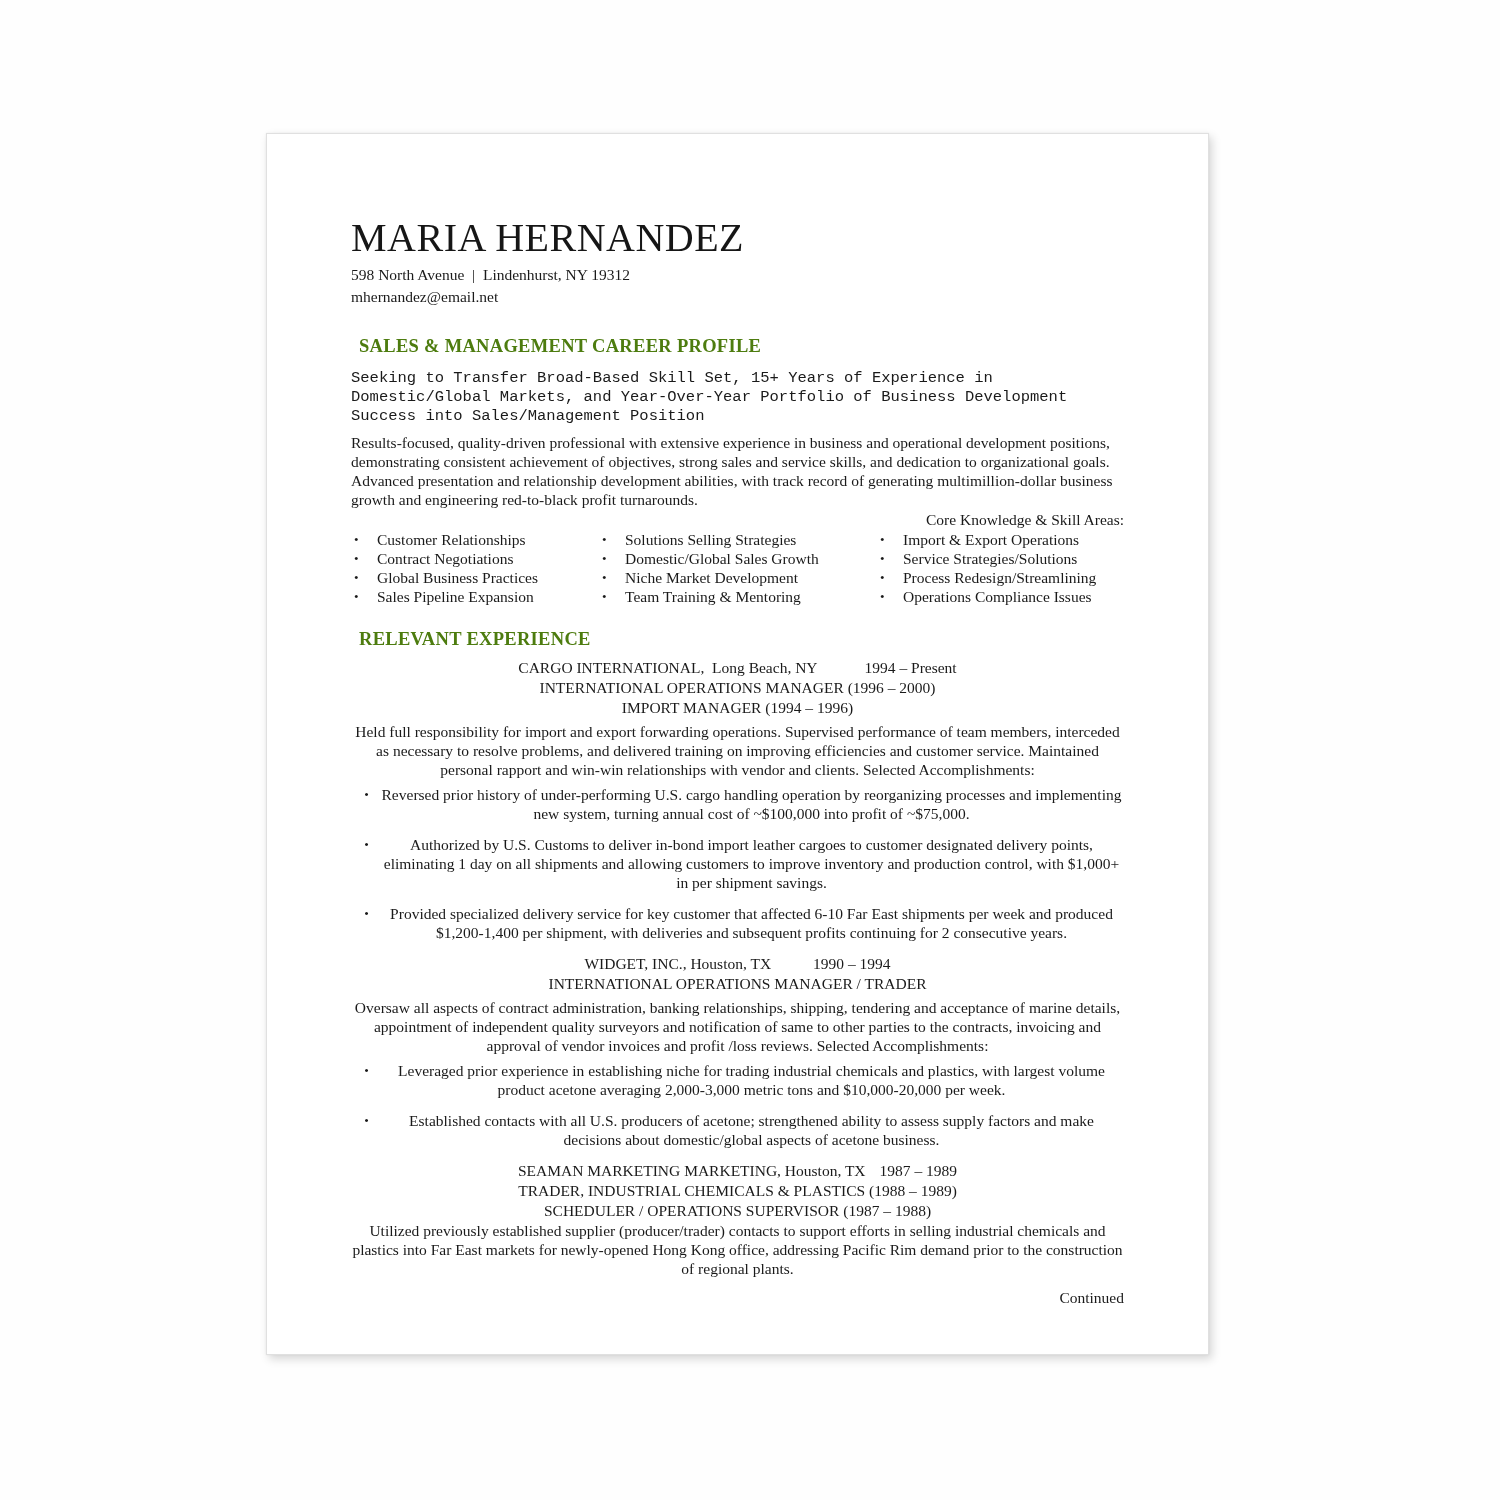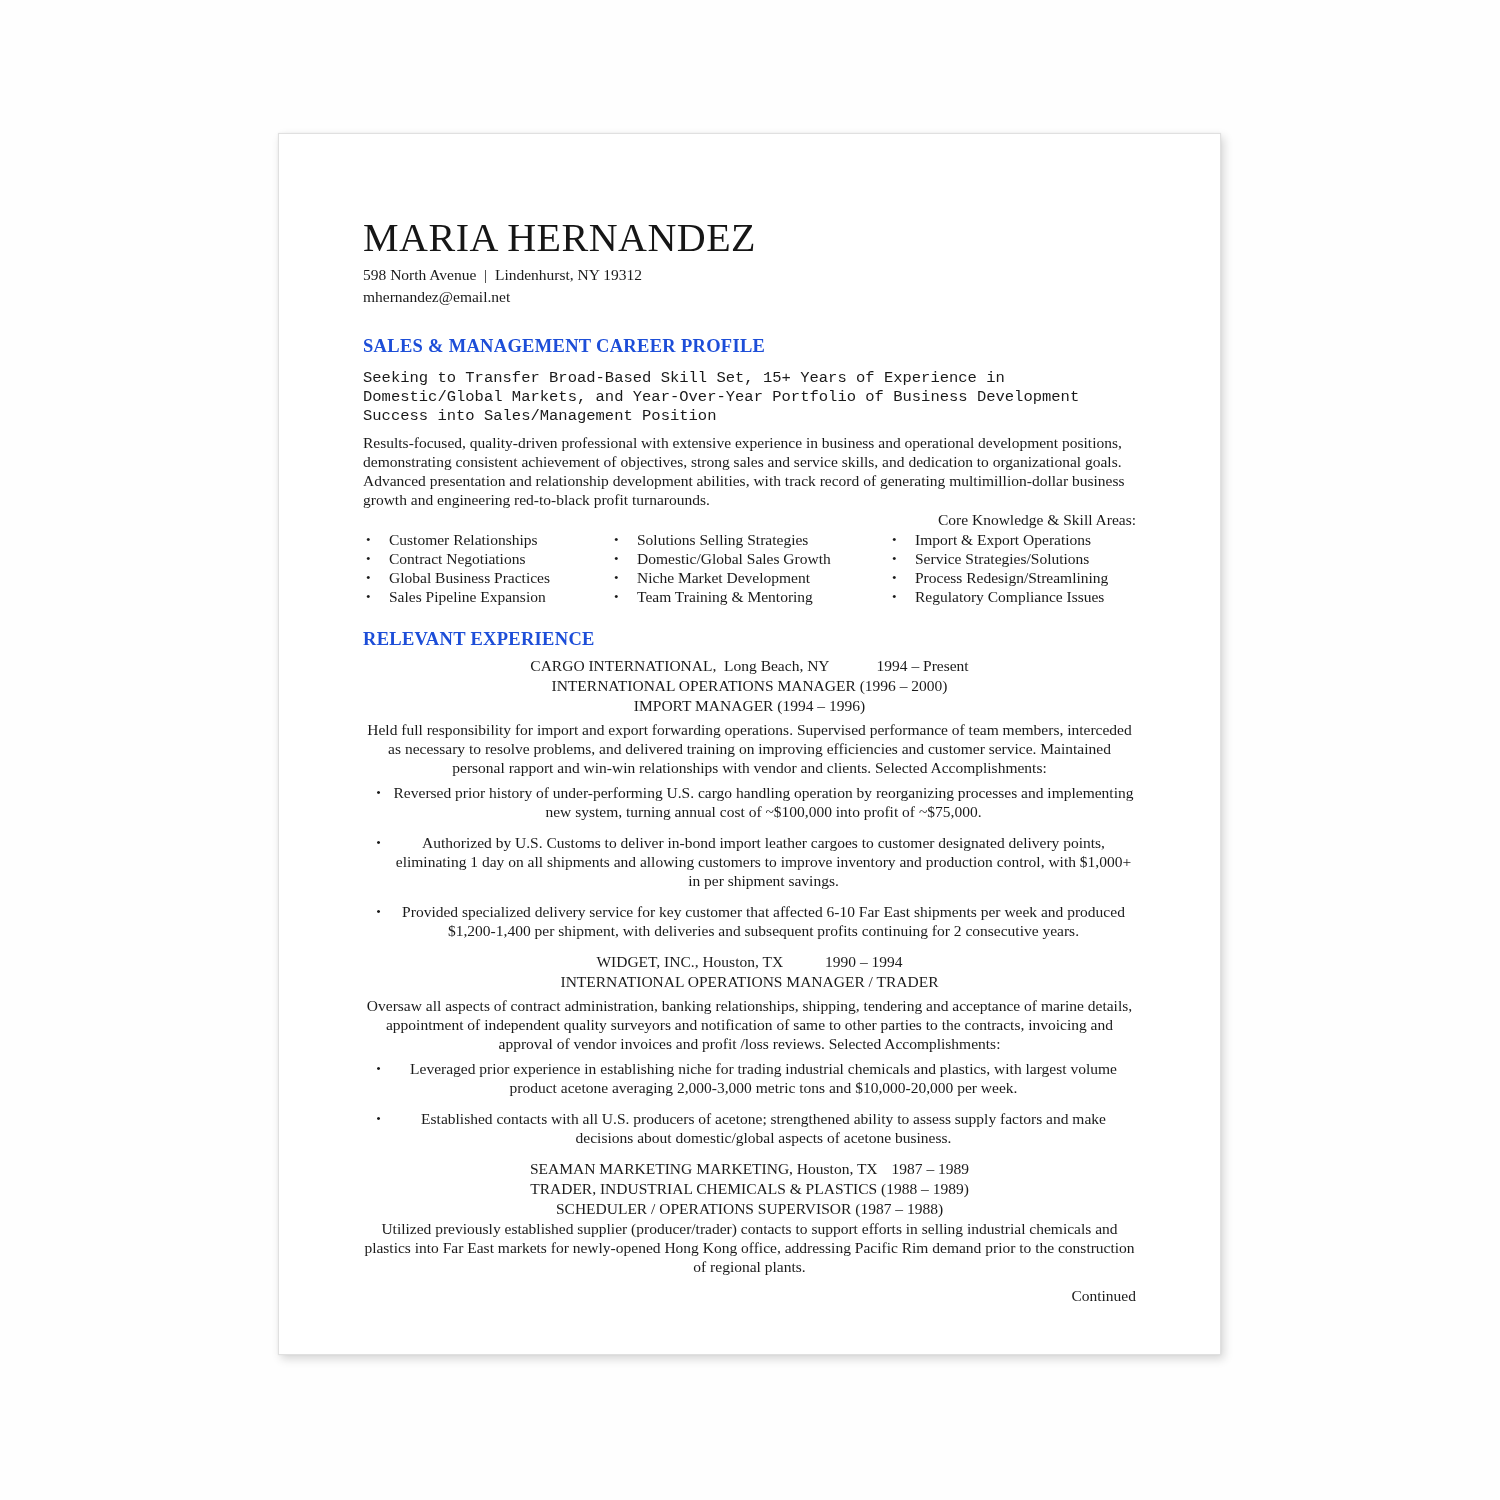--- a/index.html
+++ b/index.html
@@ -12,21 +12,21 @@
     font-family: "Liberation Serif", "DejaVu Serif", serif;
   }
   .canvas {
     position: relative;
     width: 1500px;
     height: 1500px;
     background: #fefefe;
   }
   .page {
     position: absolute;
-    left: 278px;
+    left: 266px;
     top: 133px;
     width: 943px;
     height: 1222px;
     box-sizing: border-box;
     background: #ffffff;
     border: 1px solid #e0e0e0;
     box-shadow: 3px 4px 9px rgba(0,0,0,0.16), 0 0 2px rgba(0,0,0,0.06);
     padding: 82px 84px 0 84px;
     color: #1a1a1a;
     overflow: hidden;
@@ -40,26 +40,26 @@
     letter-spacing: 0.5px;
     color: #161616;
   }
   .contact {
     font-size: 15.5px;
     line-height: 22px;
     white-space: pre-wrap;
   }
   
   h2.section {
-    margin: 0;
+    margin: 8px;
     font-size: 18.5px;
     line-height: 22px;
     font-weight: bold;
     letter-spacing: 0.3px;
-    color: #1d4ed8;
+    color: #4d7c0f;
   }
   h2.profile-heading { margin-top: 27px; }
   h2.experience-heading { margin-top: 22px; }
   
   p { margin: 0; font-size: 15.5px; line-height: 19px; }
   .p-objective { margin-top: 12px; font-family: Liberation Mono, monospace; }
   .p-summary  { margin-top: 7px; }
   .skills-label { margin-top: 1px; font-size: 15.5px; line-height: 19px; text-align: right; }
   .skills { display: flex; margin-top: 1px; }
   .skills-col { box-sizing: border-box; }
@@ -154,21 +154,21 @@
             <div class="skill-item">
               <span class="dot">•</span>
               <span class="txt">Service Strategies/Solutions</span>
             </div>
             <div class="skill-item">
               <span class="dot">•</span>
               <span class="txt">Process Redesign/Streamlining</span>
             </div>
             <div class="skill-item">
               <span class="dot">•</span>
-              <span class="txt">Regulatory Compliance Issues</span>
+              <span class="txt">Operations Compliance Issues</span>
             </div>
           </div>
         </div>
     </section>
 
     <section>
       <h2 class="section experience-heading">RELEVANT EXPERIENCE</h2>
       <div id="jobs-list">
           <div class="job">
             <div class="company-line"><span class="company">CARGO INTERNATIONAL,  Long Beach, NY</span><span class="dates">1994 – Present</span></div>

